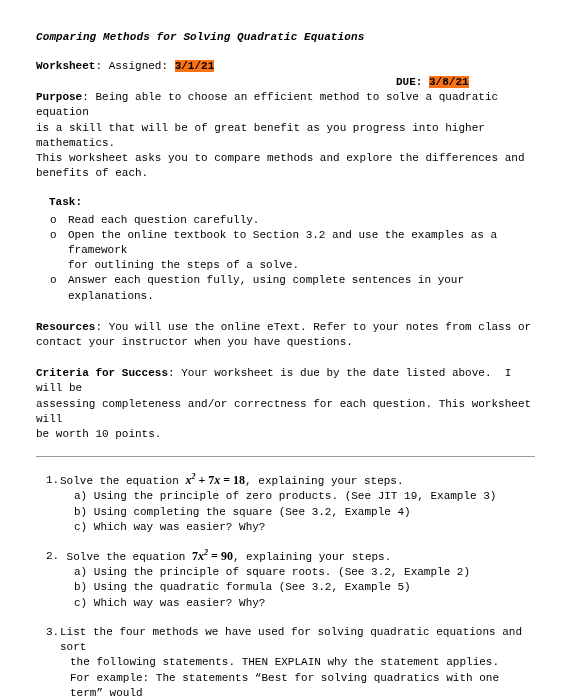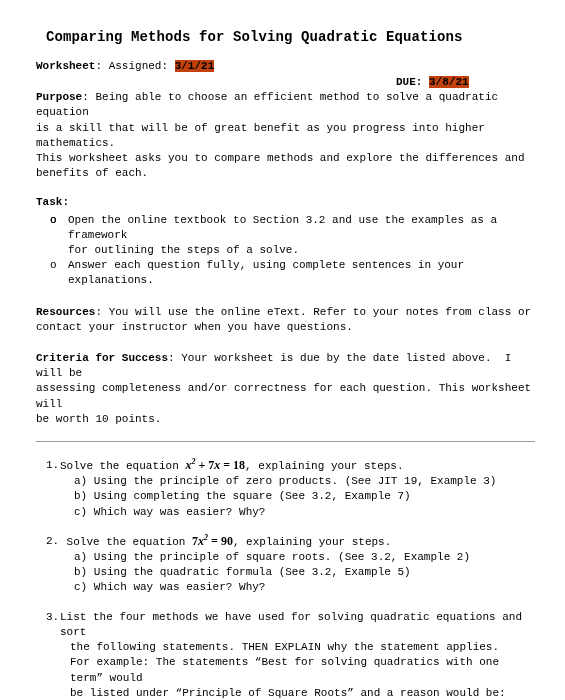--- a/index.html
+++ b/index.html
@@ -16,51 +16,52 @@
     line-height: 15.2px;
     color: #000000;
   }
   .page {
     padding: 30px 30px 0 36px;
     box-sizing: border-box;
     width: 565px;
   }
   .doc-title {
     font-weight: bold;
-    font-size: 14px;
-    margin: 0 0 14px 10px;
+    font-size: 11px;
+    margin: 0 0 14px 0;
     letter-spacing: 0.1px;
+    font-style: italic;
   }
   .meta-row {
     position: relative;
     margin: 0 0 14px 0;
     height: 15px;
   }
   .meta-left {
     display: inline-block;
   }
   .meta-right {
     position: absolute;
     left: 360px;
     top: 16px;
     white-space: nowrap;
   }
   b, .bold {
     font-weight: bold;
   }
   .hl {
-    background: #c2410c;
+    background: #f97316;
     font-weight: bold;
   }
   .para {
     margin: 16px 0 14px 0;
     white-space: pre-wrap;
   }
   .section-head {
-    margin: 0 0 2px 0;
+    margin: 0 0 2px 13px;
     font-weight: bold;
   }
   .bullets {
     margin: 0 0 14px 0;
     padding: 0;
     list-style: none;
   }
   .bullets li {
     position: relative;
     padding-left: 32px;
@@ -134,40 +135,40 @@
     <span class="meta-right"><b>DUE:</b><span> </span><span class="hl">3/8/21</span></span>
   </div>
 
   <div class="para"><b>Purpose</b><span>:</span><span> Being able to choose an efficient method to solve a quadratic equation
 is a skill that will be of great benefit as you progress into higher mathematics.
 This worksheet asks you to compare methods and explore the differences and
 benefits of each.</span></div>
 
   <div class="section-head">Task:</div>
   <ul class="bullets">
-    <li><span class="marker">o</span></li>
+    <li><span class="marker">o</span><span>Read each question carefully.</span></li>
     <li><span class="marker">o</span><span>Open the online textbook to Section 3.2 and use the examples as a framework
 for outlining the steps of a solve.</span></li>
     <li><span class="marker">o</span><span>Answer each question fully, using complete sentences in your explanations.</span></li>
   </ul>
 
   <div class="para"><b>Resources</b><span>:</span><span> You will use the online eText. Refer to your notes from class or
 contact your instructor when you have questions.</span></div>
 
   <div class="para"><b>Criteria for Success</b><span>:</span><span> Your worksheet is due by the date listed above.  I will be
 assessing completeness and/or correctness for each question. This worksheet will
 be worth 10 points.</span></div>
 
   <hr class="rule">
 
   <div class="qblock">
     <div class="qline"><span class="qnum">1.</span><span>Solve the equation </span><span class="math"><span>x</span><sup>2</sup><span class="num"> + 7</span><span>x</span><span class="op"> = </span><span class="num">18</span></span><span>, explaining your steps.</span></div>
     <ul class="subitems">
       <li>a) Using the principle of zero products. (See JIT 19, Example 3)</li>
-      <li>b) Using completing the square (See 3.2, Example 7)</li>
+      <li>b) Using completing the square (See 3.2, Example 4)</li>
       <li>c) Which way was easier? Why?</li>
     </ul>
   </div>
 
   <div class="qblock">
     <div class="qline"><span class="qnum">2.</span><span> Solve the equation </span><span class="math"><span class="num">7</span><span>x</span><sup>2</sup><span class="op"> = </span><span class="num">90</span></span><span>, explaining your steps.</span></div>
     <ul class="subitems">
       <li>a) Using the principle of square roots. (See 3.2, Example 2)</li>
       <li>b) Using the quadratic formula (See 3.2, Example 5)</li>
       <li>c) Which way was easier? Why?</li>

